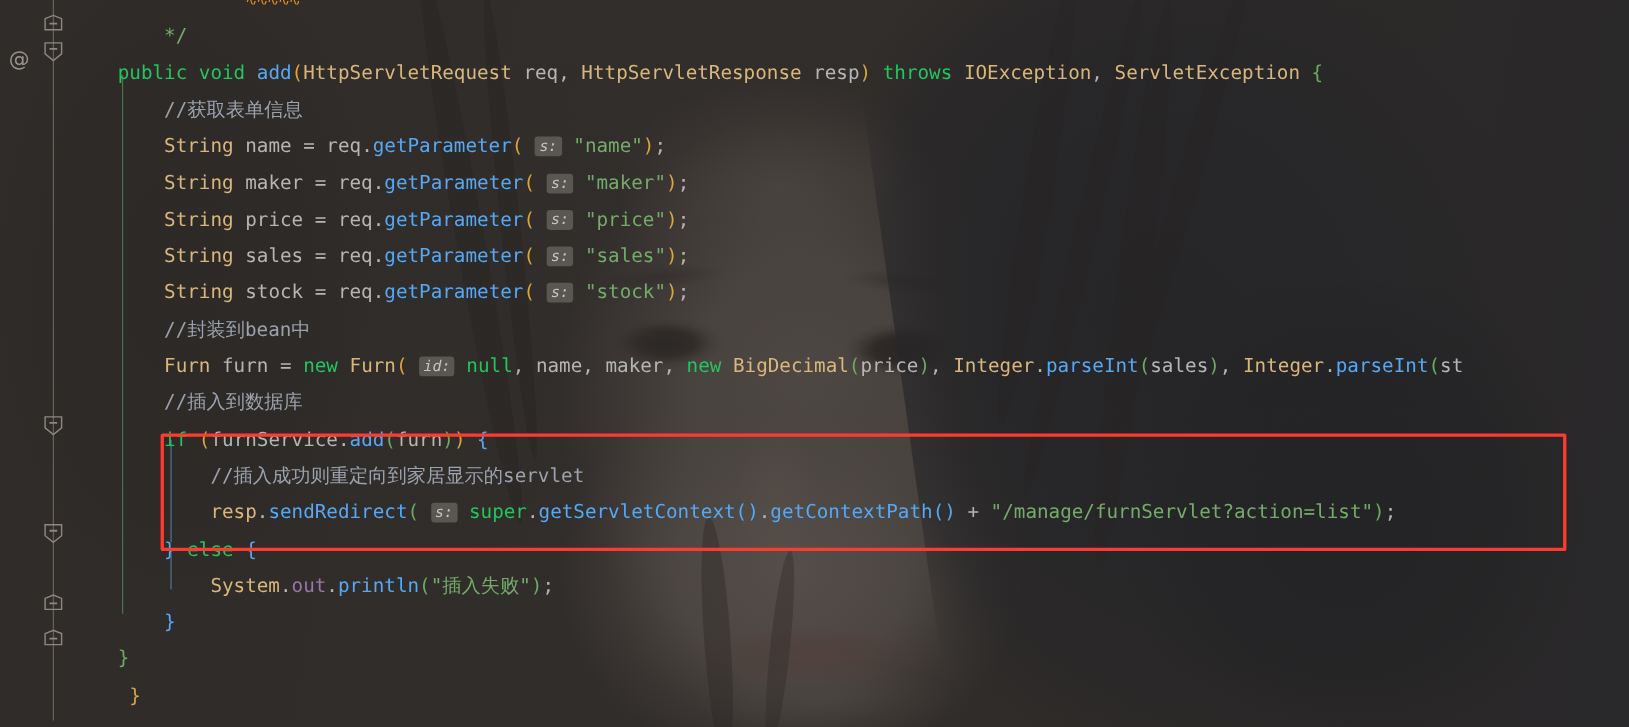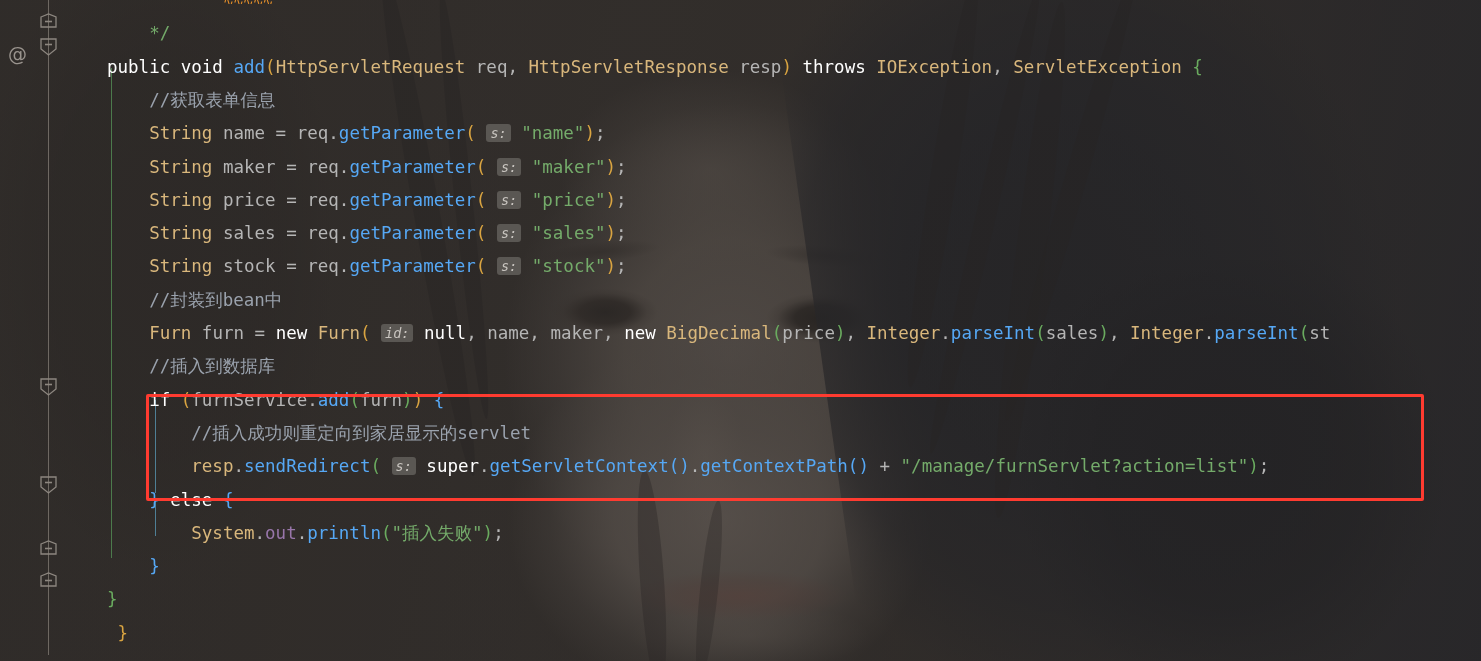--- a/index.html
+++ b/index.html
@@ -110,21 +110,21 @@
   }
   .line{position:absolute;left:0;width:1481px;height:33.3px;}
   .ln-txt{position:absolute;top:0;left:0;}
 
   
   .guide{position:absolute;width:1px;}
   .guide.green{background:#4c7a4c;}
   .guide.blue{background:#4f7f95;}
 
   
-  .kw{color:#ffffff;}
+  .kw{color:#22c55e;}
   .typ{color:#d9b77c;}
   .fn{color:#56a8f5;}
   .txt{color:#b5b5b5;}
   .str{color:#74ab6a;}
   .cmtgrey{color:#9aa2ad;}
   .par{color:#d9a441;}
   .brc-y{color:#d9a441;}
   .brc-g{color:#6aab5f;}
   .brc-b{color:#56a8f5;}
   .fld{color:#9876aa;}

